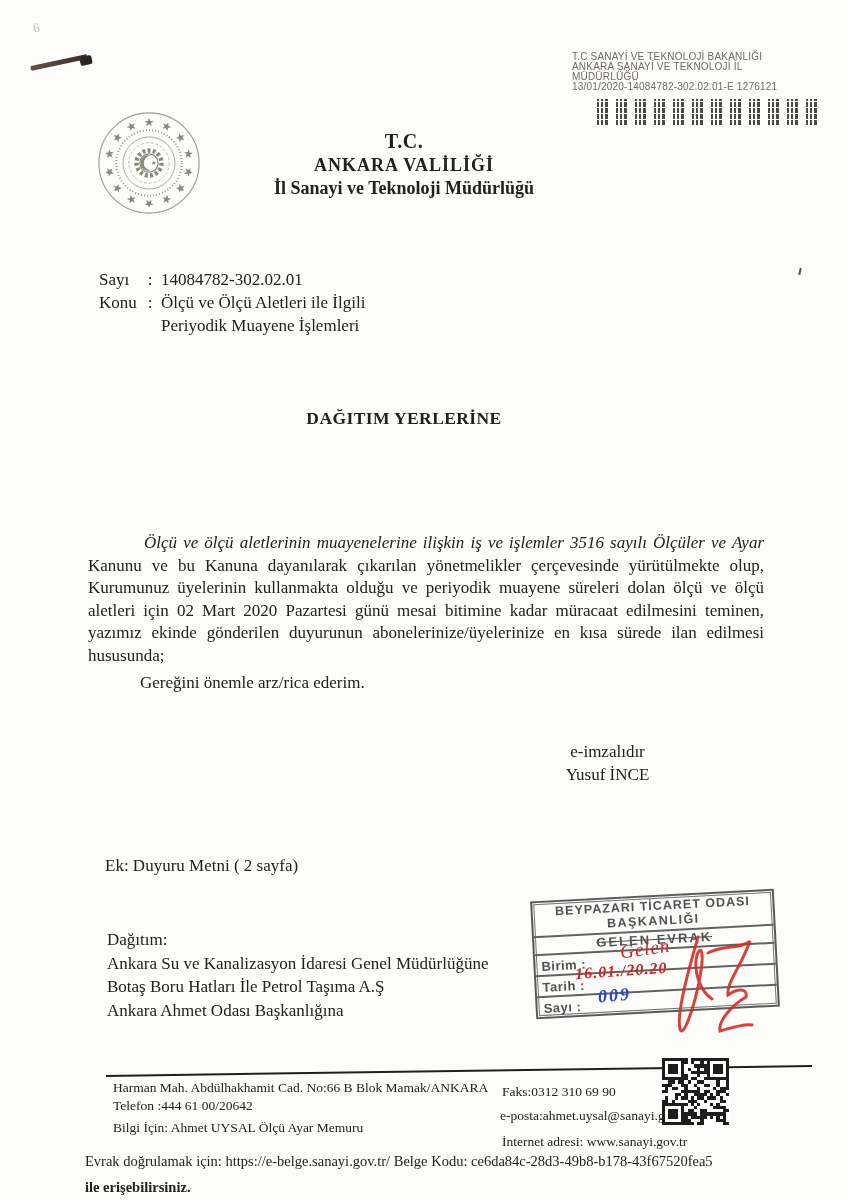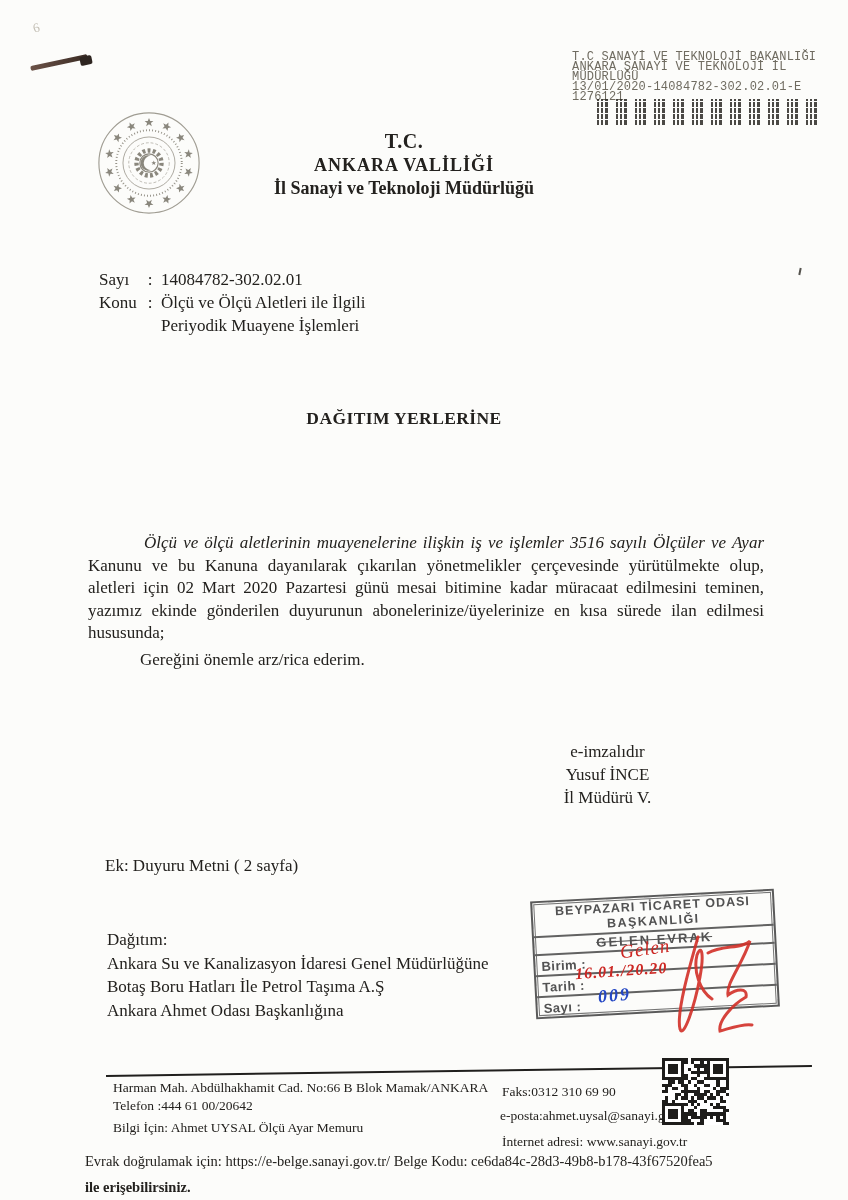--- a/index.html
+++ b/index.html
@@ -9,21 +9,21 @@
 
   
   .pencil-mark{left:33px;top:20px;font-size:13px;color:#c4c0b6;transform:rotate(-15deg);}
   .staple-mark{left:30px;top:60px;width:58px;height:5px;background:linear-gradient(90deg,#6b5247,#3a2b24);
                transform:rotate(-12deg);border-radius:2px;}
   .staple-blob{left:80px;top:56px;width:12px;height:9px;background:#2e2520;border-radius:2px;transform:rotate(-12deg);}
   .stray-mark{left:799px;top:268px;width:2px;height:7px;background:#55534e;transform:rotate(12deg);}
 
   
   .reg-stamp{left:572px;top:52px;width:250px;color:#6f6b60;
-             font-family:Liberation Mono, monospace;font-size:12px;line-height:10px;letter-spacing:.2px;}
+             font-family:Liberation Sans, sans-serif;font-size:10px;line-height:10px;letter-spacing:.2px;}
   .barcode{left:597px;top:99px;width:226px;height:27px;opacity:.88;
     background-image:
       repeating-linear-gradient(0deg,#fcfcfa 0 1px,transparent 1px 6px),
       repeating-linear-gradient(90deg,#33312d 0 2px,transparent 2px 4px,#33312d 4px 6px,transparent 6px 8px,#33312d 8px 11px,transparent 11px 19px);}
 
   
   .emblem{left:96px;top:110px;}
   .lh{left:204px;top:130px;width:400px;text-align:center;}
   .lh-tc{font-size:20px;font-weight:bold;letter-spacing:.5px;}
   .lh-org{font-size:18px;font-weight:bold;letter-spacing:1px;margin-top:2px;}
@@ -149,30 +149,30 @@
       <span>Ölçü ve Ölçü Aletleri ile İlgili</span>
     </div>
     <div class="meta-wrap2">Periyodik Muayene İşlemleri</div>
   </div>
 
   <div class="abs recipient-heading">DAĞITIM YERLERİNE</div>
 
   <div class="abs body-block">
     <div class="jline indent1">Ölçü ve ölçü aletlerinin muayenelerine ilişkin iş ve işlemler 3516 sayılı Ölçüler ve Ayar</div>
     <div class="jline">Kanunu ve bu Kanuna dayanılarak çıkarılan yönetmelikler çerçevesinde yürütülmekte olup,</div>
+    <div class="jline">Kurumunuz üyelerinin kullanmakta olduğu ve periyodik muayene süreleri dolan ölçü ve ölçü</div>
     <div class="jline">aletleri için 02 Mart 2020 Pazartesi günü mesai bitimine kadar müracaat edilmesini teminen,</div>
     <div class="jline">yazımız ekinde gönderilen duyurunun abonelerinize/üyelerinize en kısa sürede ilan edilmesi</div>
     <div>hususunda;</div>
     <div class="closing">Gereğini önemle arz/rica ederim.</div>
   </div>
 
   <div class="abs sig-block">
     <div>e-imzalıdır</div>
     <div>Yusuf İNCE</div>
-    <div>İl Müdürü V.</div>
   </div>
 
   <div class="abs attachment">Ek: Duyuru Metni ( 2 sayfa)</div>
 
   <div class="abs distribution">
     <div>Dağıtım:</div>
     <div>Ankara Su ve Kanalizasyon İdaresi Genel Müdürlüğüne</div>
     <div>Botaş Boru Hatları İle Petrol Taşıma A.Ş</div>
     <div>Ankara Ahmet Odası Başkanlığına</div>
   </div>

